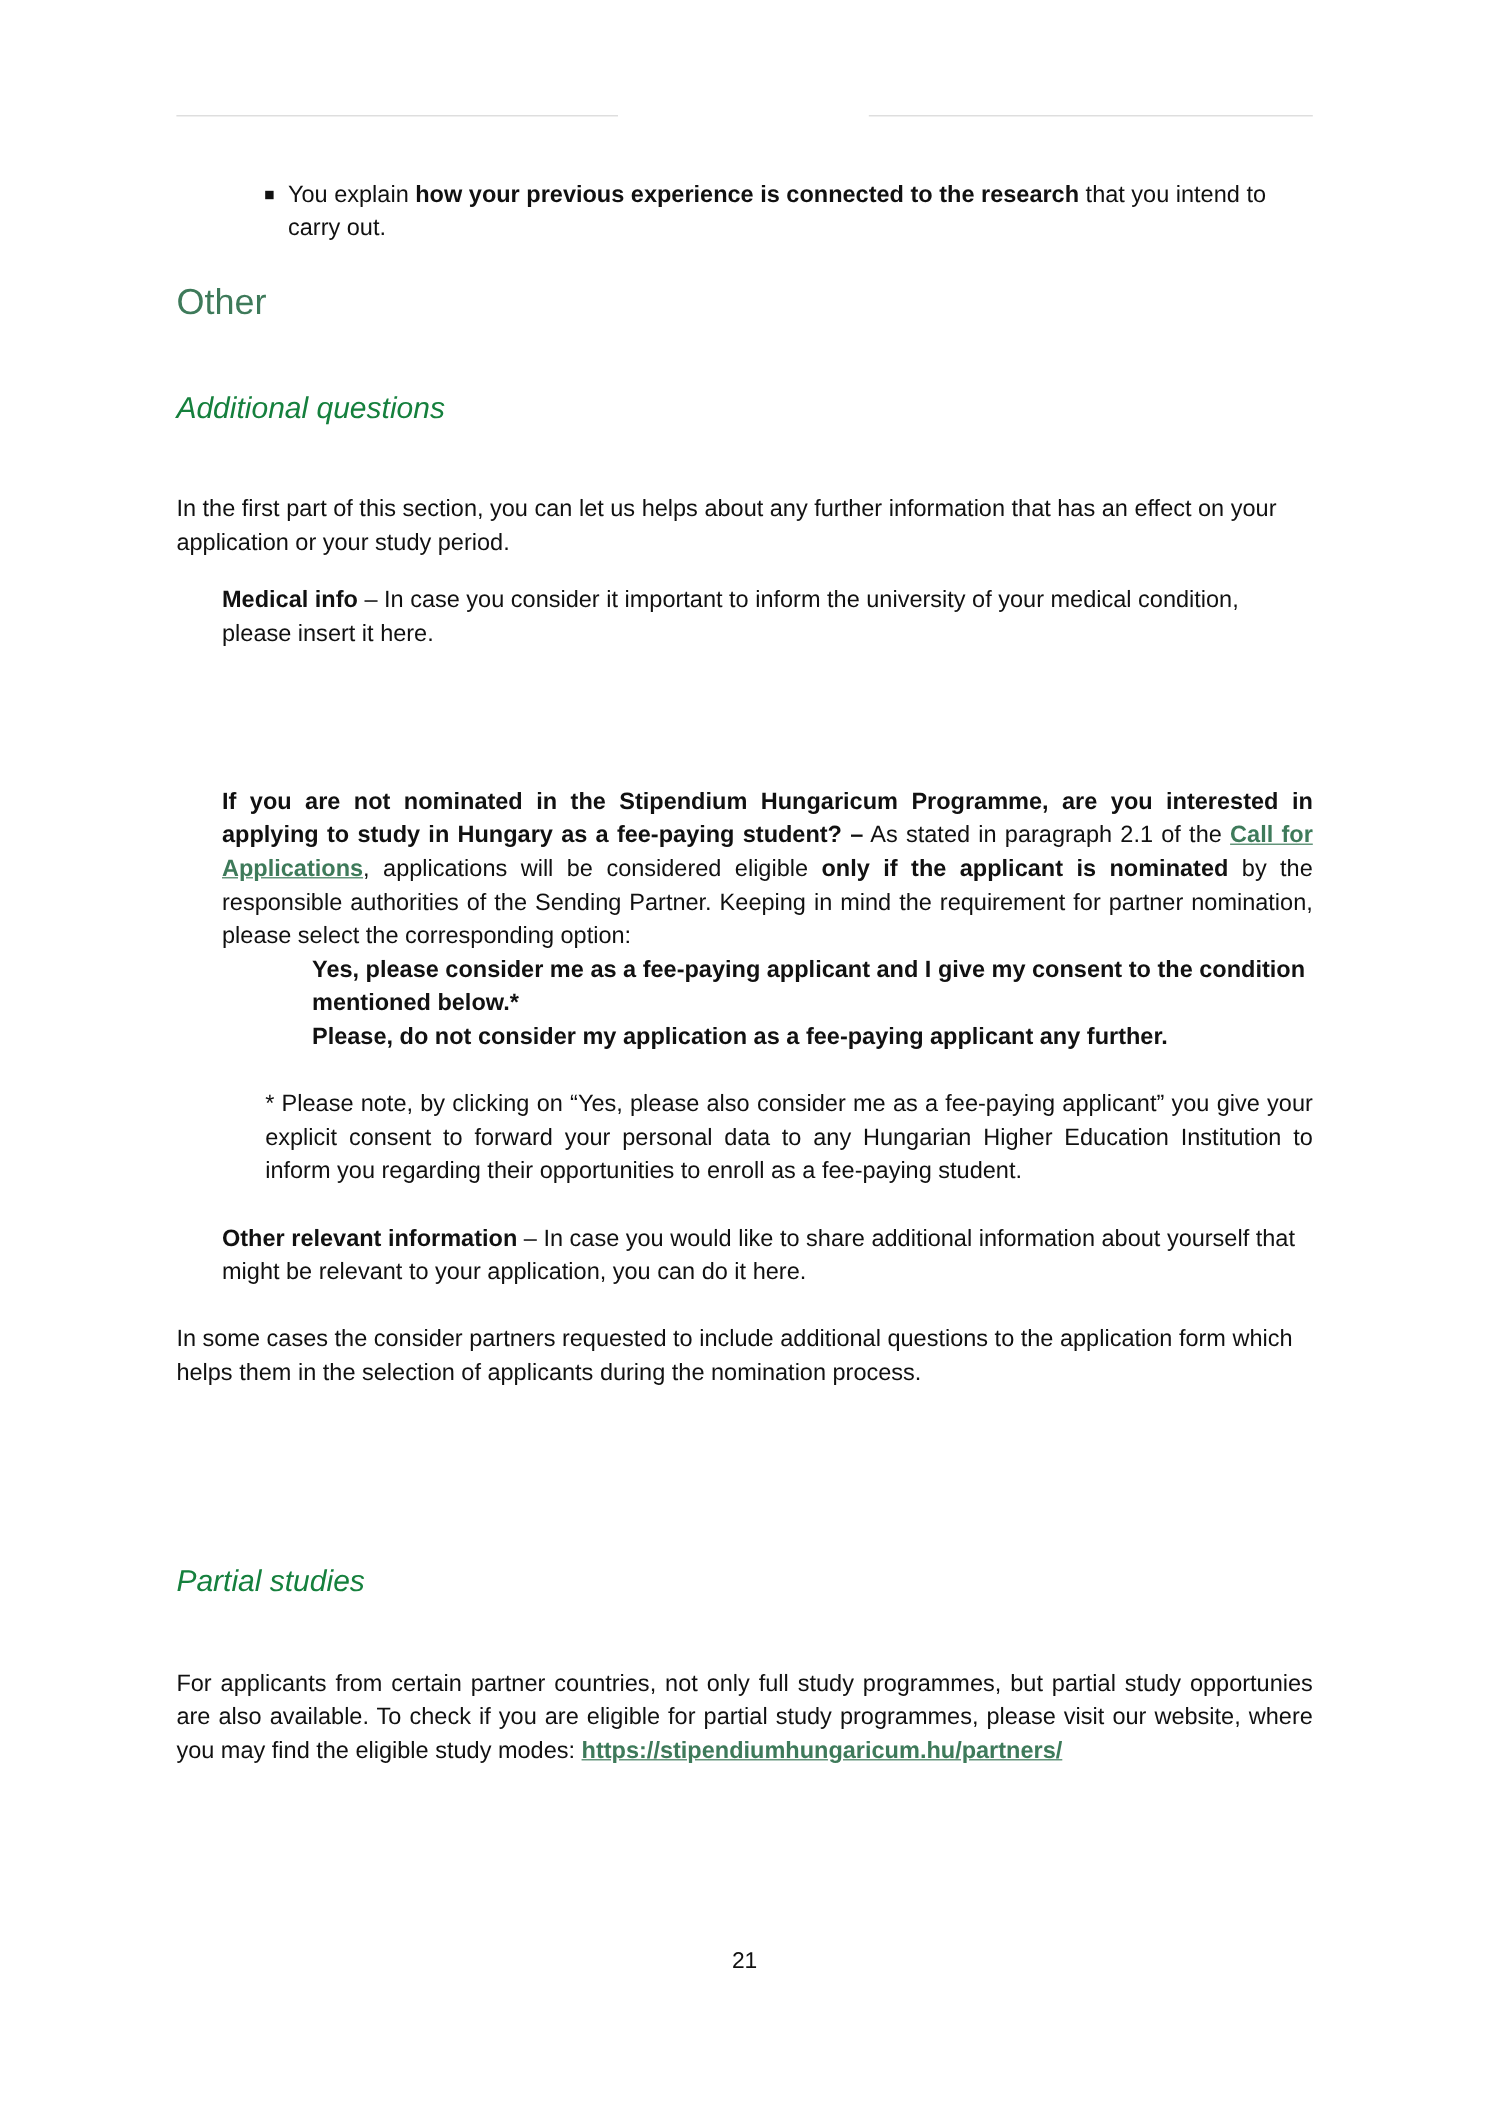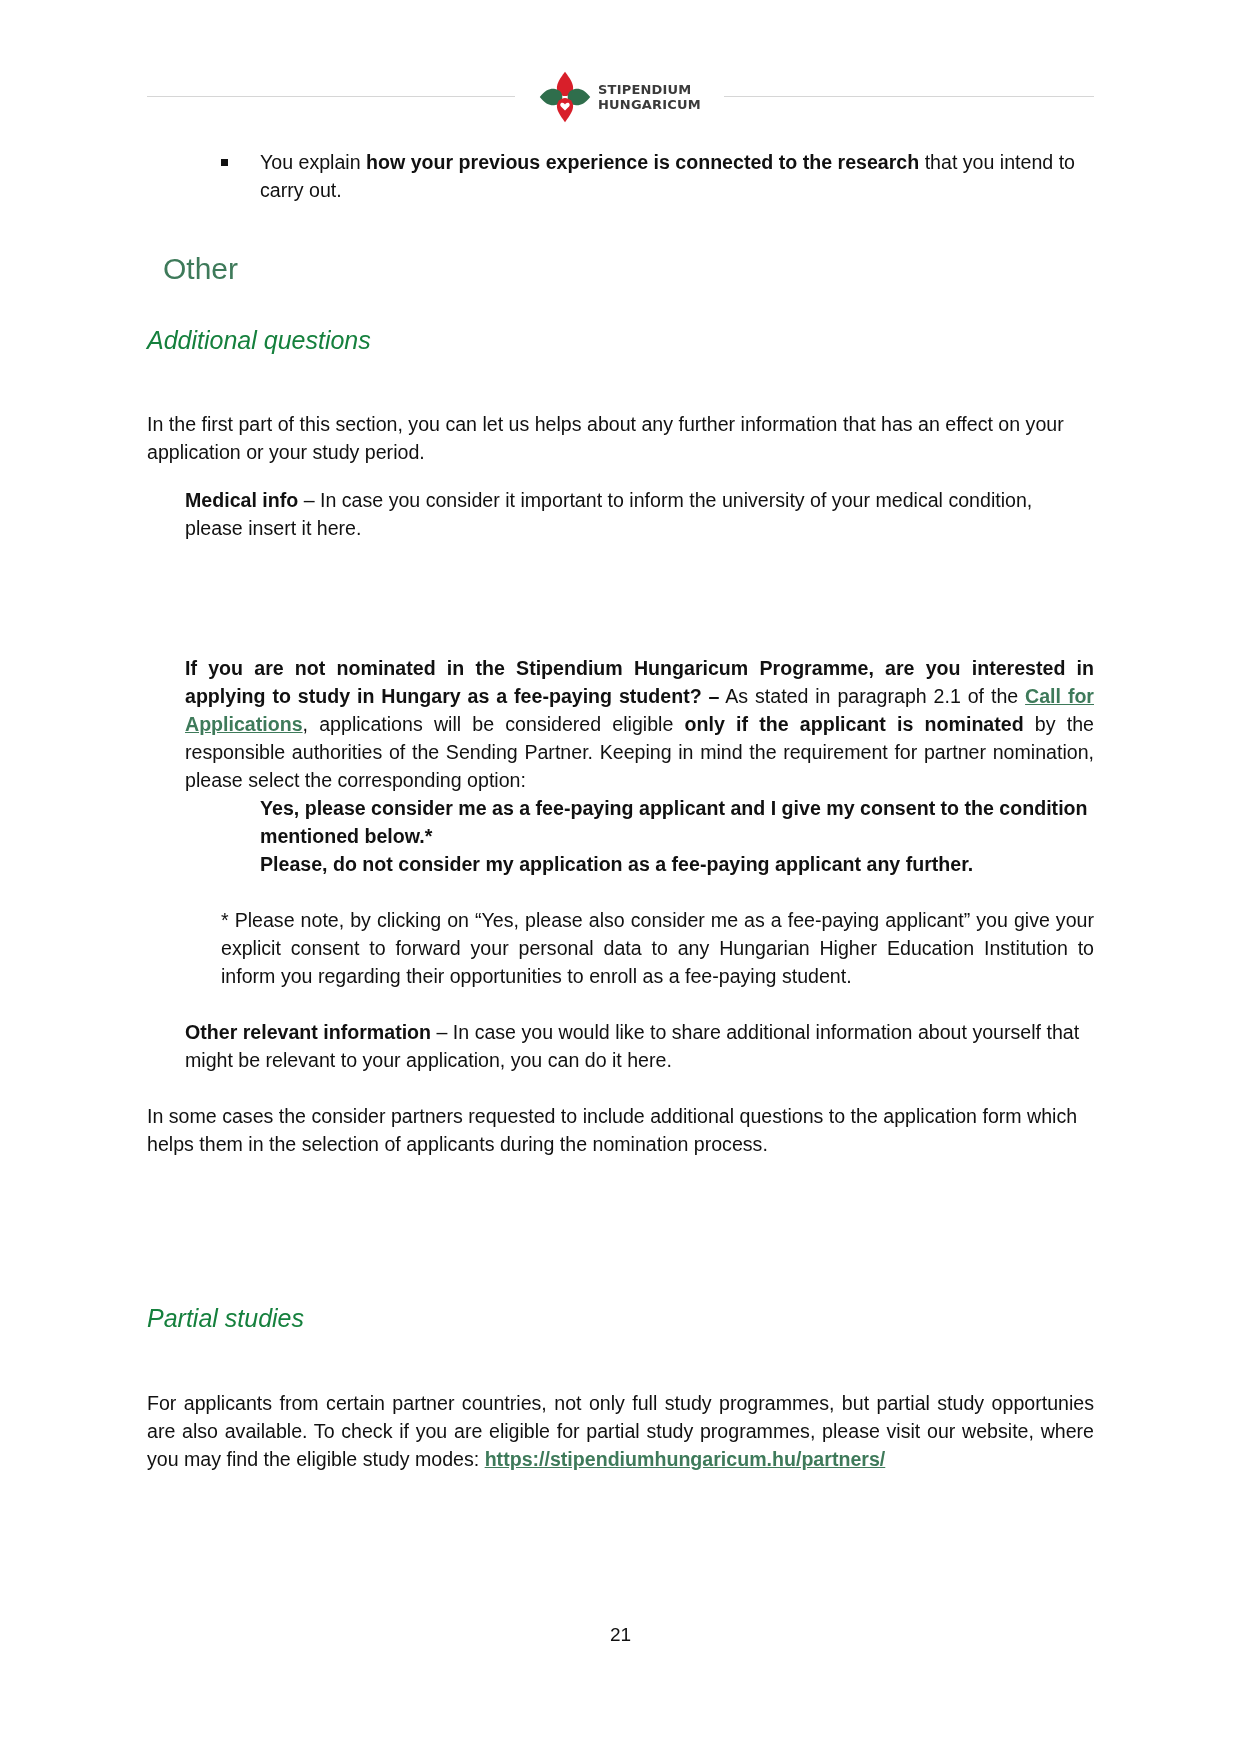--- a/index.html
+++ b/index.html
@@ -10,51 +10,38 @@
     
     .header-line { position: absolute; top: 96px; height: 1px; background: #d6d6d6; }
     .header-line.left { left: 147px; width: 368px; }
     .header-line.right { left: 724px; width: 370px; }
     .logo { position: absolute; left: 538px; top: 70px; display: flex; align-items: center; }
     .logo svg { width: 54px; height: 54px; }
     .logo-text { margin-left: 6px; font-family: "DejaVu Sans", sans-serif; font-weight: bold;
       font-size: 13px; line-height: 15px; color: #3b3b3b; letter-spacing: 0.2px; }
     p { margin: 0; }
     .justify { text-align: justify; }
-    .green-h1 { color: #3e7a5a; font-size: 30px; font-weight: normal; margin: 16px; position: absolute; left: 147px; }
+    .green-h1 { color: #3e7a5a; font-size: 30px; font-weight: normal; margin: 0; position: absolute; left: 147px; }
     .green-h2 { color: #15803d; font-size: 25px; font-weight: normal; margin: 0; position: absolute; left: 147px; font-style: italic; }
     a.link { color: #3e7a5a; font-weight: bold; text-decoration: underline; }
 
     .bullet-row { position: absolute; left: 224px; top: 148px; width: 870px; font-size: 19.6px; line-height: 28px; }
     .bullet-sq { position: absolute; left: -3px; top: 11px; width: 7px; height: 7px; background: #111; }
-    .bullet-text { margin-left: 36px; display: block; }
+    .bullet-text { margin-left: 16px; display: block; }
 
     .block { position: absolute; font-size: 19.6px; line-height: 28px; }
     .page-number { position: absolute; top: 1624px; left: 0; width: 1241px; text-align: center; font-size: 19px; }
   </style>
 </head>
 <body>
 
 <div class="page">
 
   <div class="header-line left"></div>
   <div class="header-line right"></div>
-  <div class="logo">
-    <svg viewBox="0 0 60 60">
-      <path d="M30 2 C24 10 21 15 21 20 C21 25 25 29 30 29 C35 29 39 25 39 20 C39 15 36 10 30 2 Z" fill="#d81f2a"></path>
-      <path d="M2 30 C8 22 14 20 19 21 C25 22 27 26 27 30 C27 34 25 38 19 39 C14 40 8 38 2 30 Z" fill="#2f6e4c"></path>
-      <path d="M58 30 C52 22 46 20 41 21 C35 22 33 26 33 30 C33 34 35 38 41 39 C46 40 52 38 58 30 Z" fill="#2f6e4c"></path>
-      <path d="M30 58 C24 50 21 45 21 40 C21 35 25 31 30 31 C35 31 39 35 39 40 C39 45 36 50 30 58 Z" fill="#d81f2a"></path>
-      <path d="M30 45 L25.5 40.5 C24 39 25 36.5 27 36.5 C28.3 36.5 29.3 37.3 30 38.3 C30.7 37.3 31.7 36.5 33 36.5 C35 36.5 36 39 34.5 40.5 Z" fill="#ffffff"></path>
-    </svg>
-    <div class="logo-text">
-      <div>STIPENDIUM</div>
-      <div>HUNGARICUM</div>
-    </div>
-  </div>
 
   <div class="bullet-row">
     <span class="bullet-sq"></span>
     <span class="bullet-text">
       <span>You explain </span><b>how your previous experience is connected to the research</b><span> that you intend to carry out.</span>
     </span>
   </div>
 
   <h1 class="green-h1" style="top:236px;">Other</h1>
   <h2 class="green-h2" style="top:326px;">Additional questions</h2>

